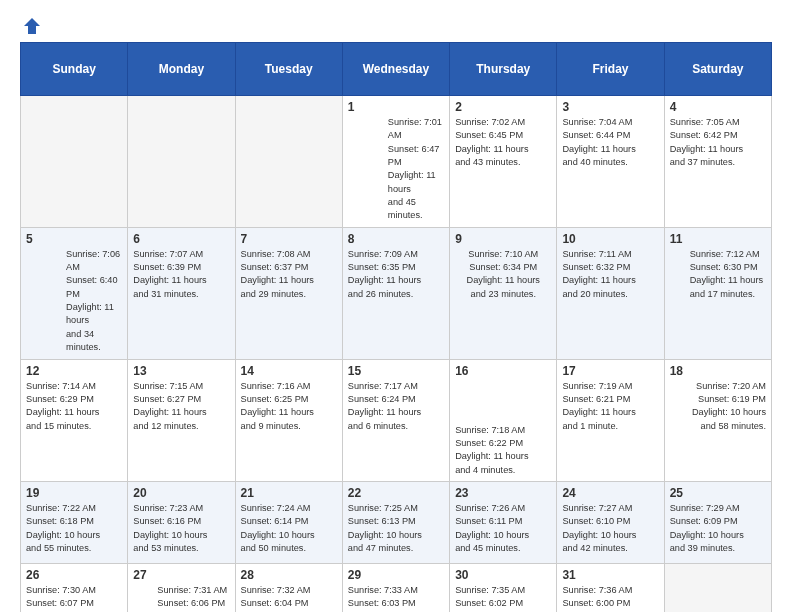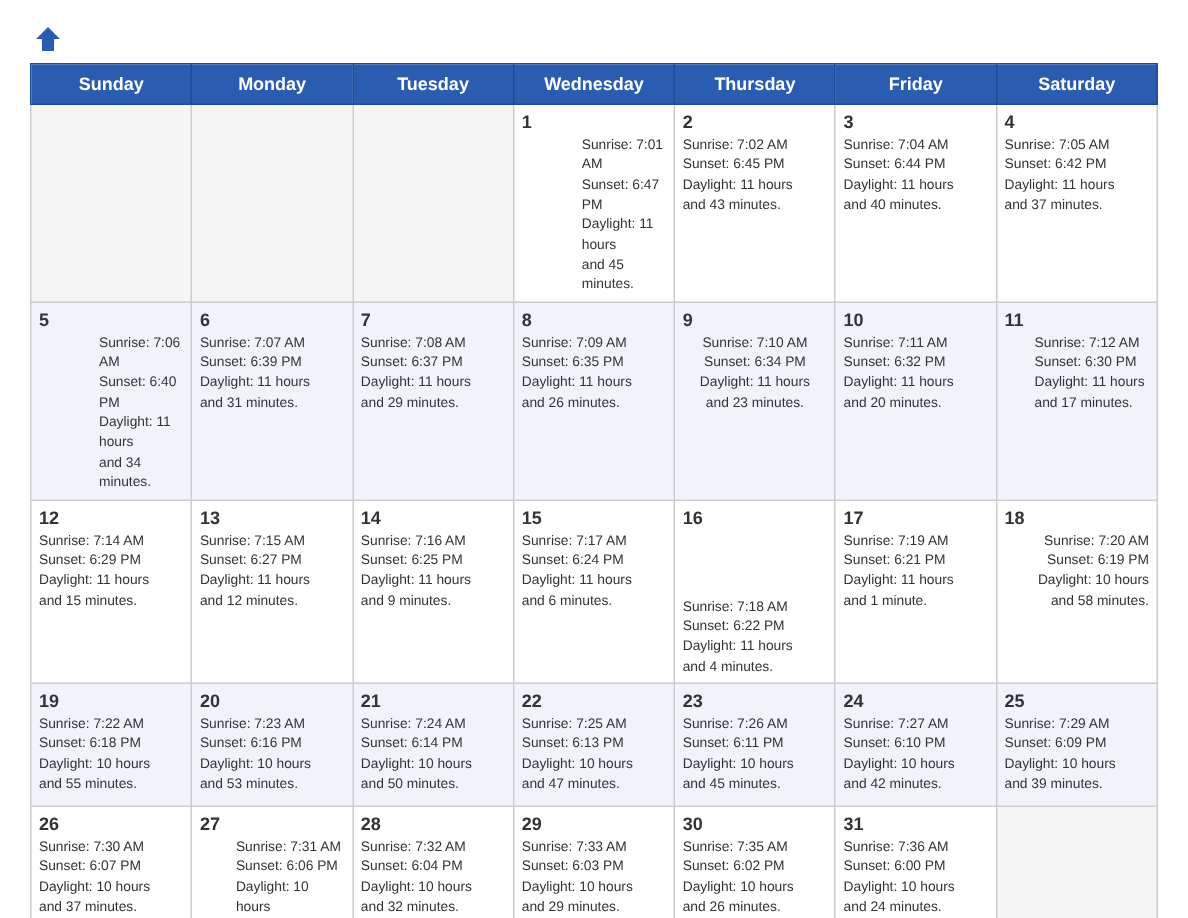--- a/index.html
+++ b/index.html
@@ -67,21 +67,21 @@
       border-collapse: collapse;
       width: 100%;
       table-layout: fixed;
     }
     .calendar th {
       background: #2a5db0;
       color: #fff;
       font-size: 12px;
       font-weight: bold;
       text-align: center;
-      padding: 6px 4px;
+      padding: 19px 4px;
       border: 1px solid #1e4a9a;
     }
     .calendar td {
       border: 1px solid #ccc;
       vertical-align: top;
       padding: 4px 5px;
       font-size: 9.5px;
       color: #333;
       height: 82px;
       width: 113px;

